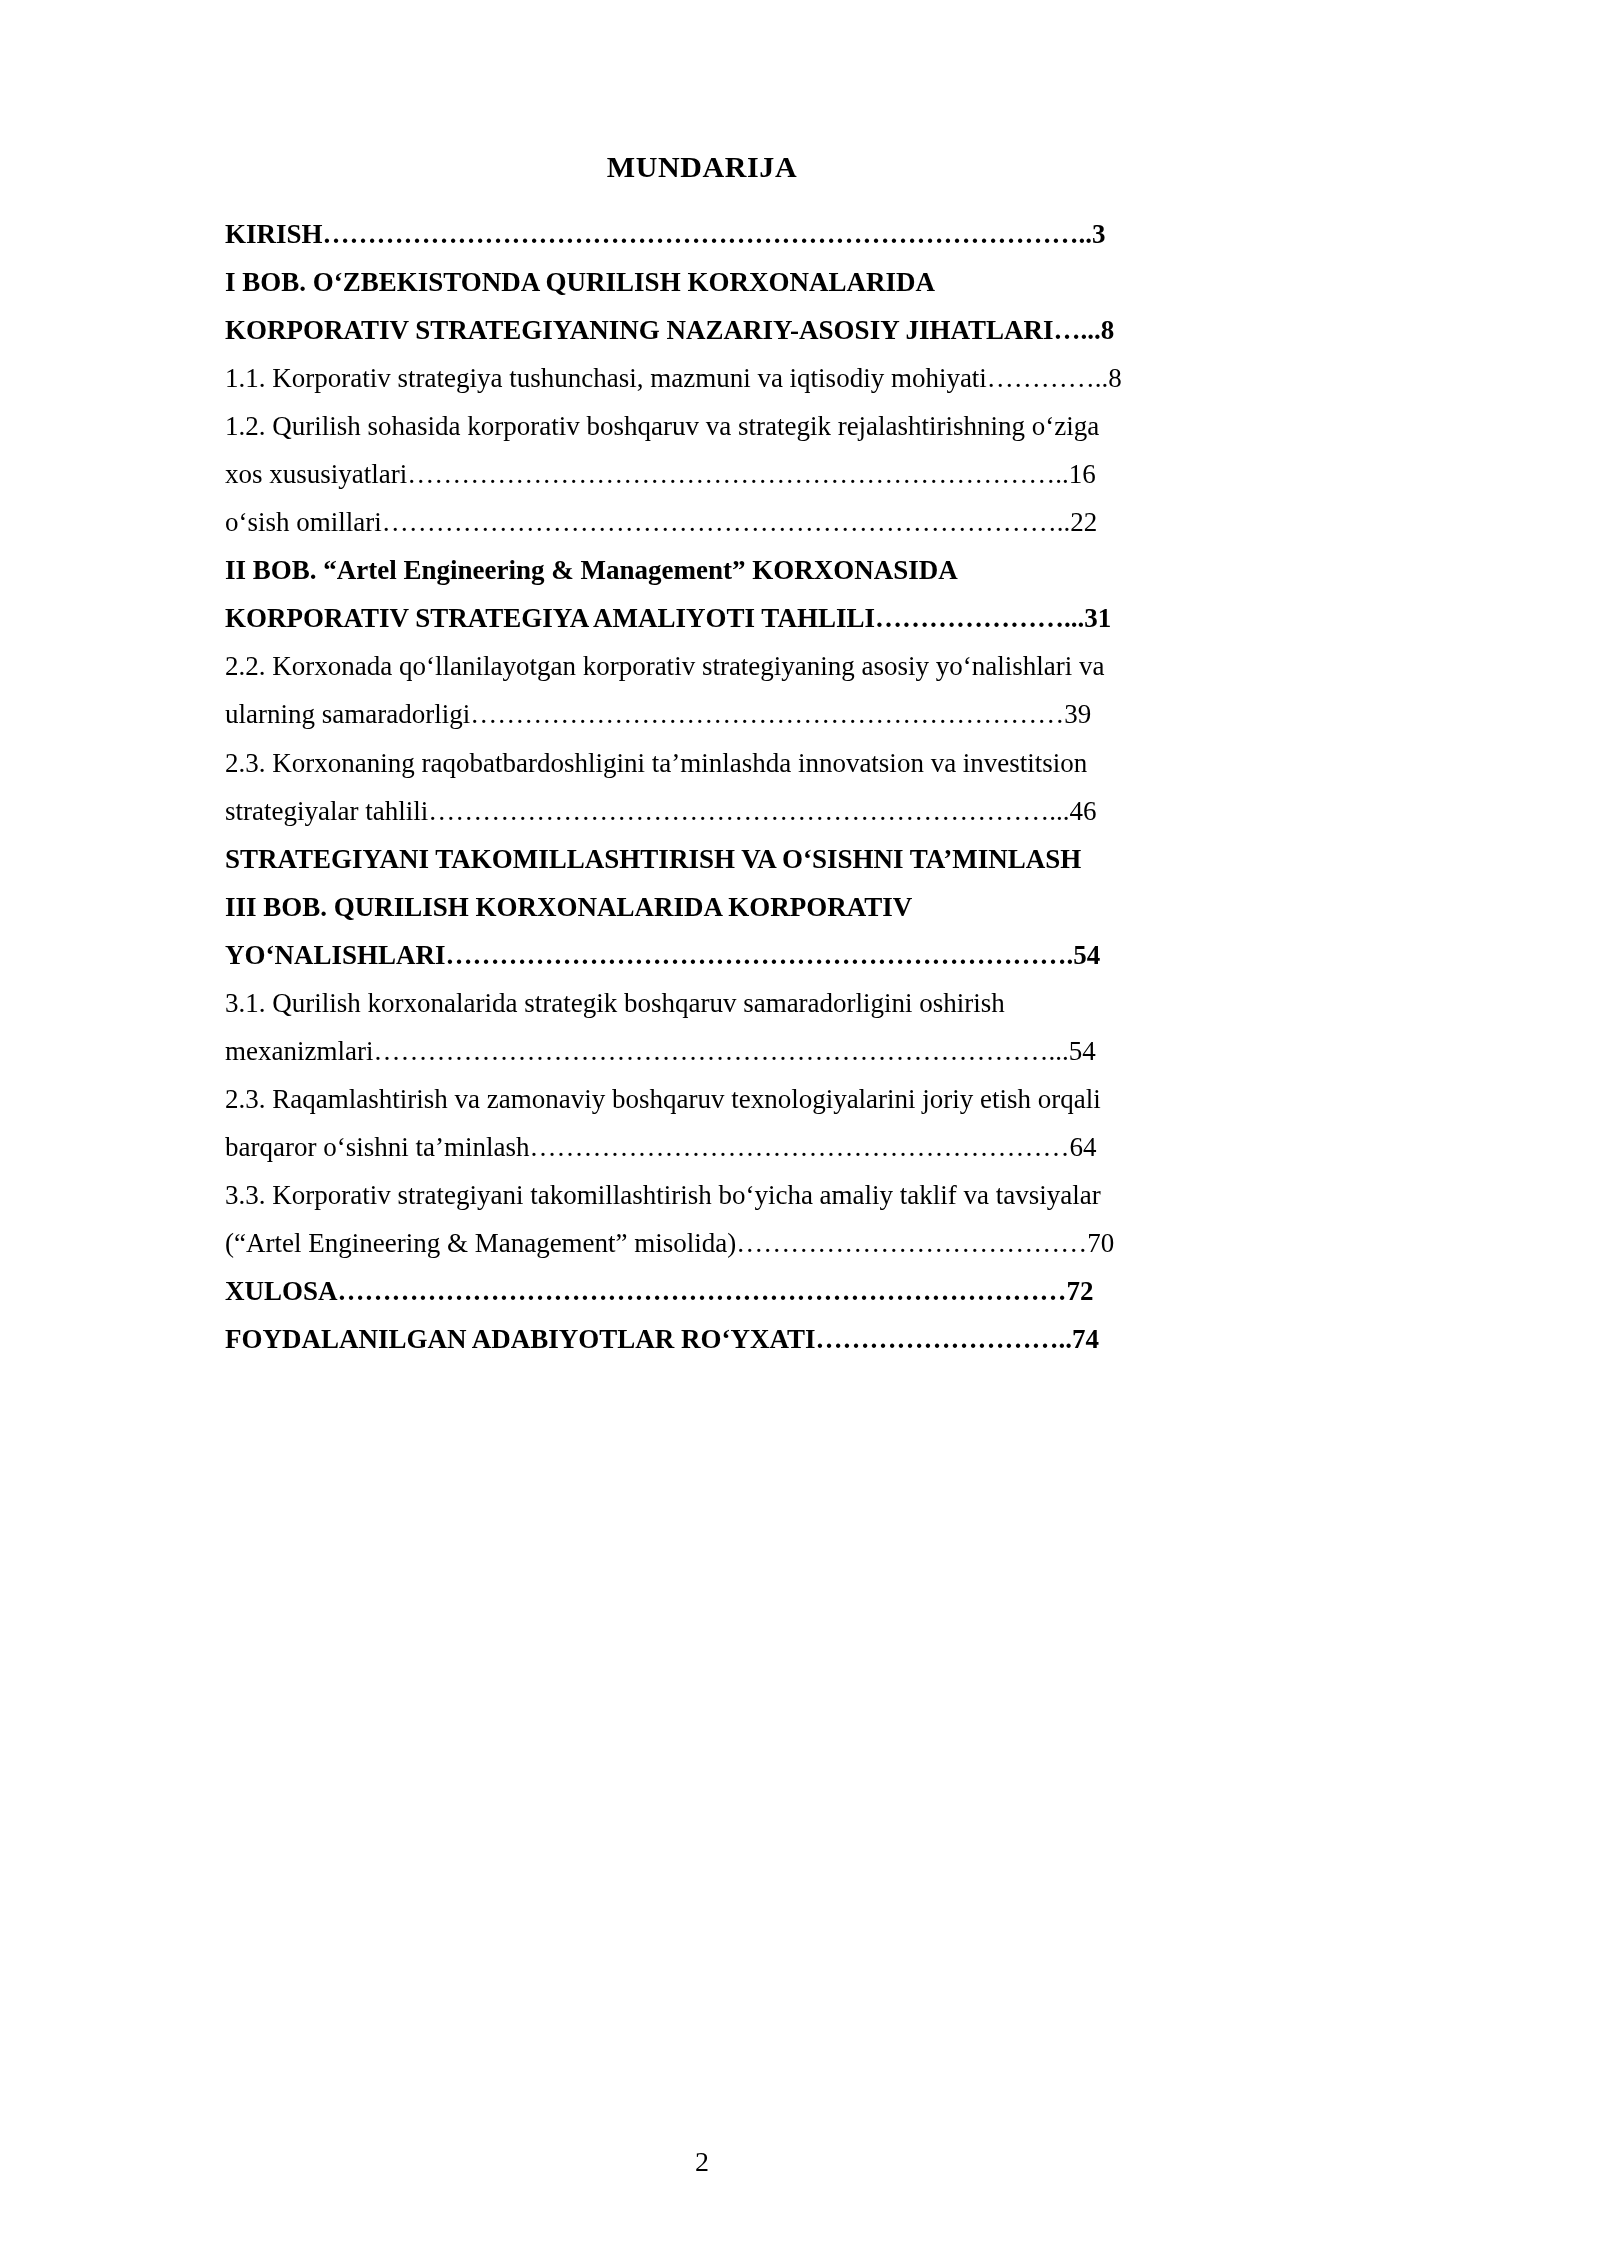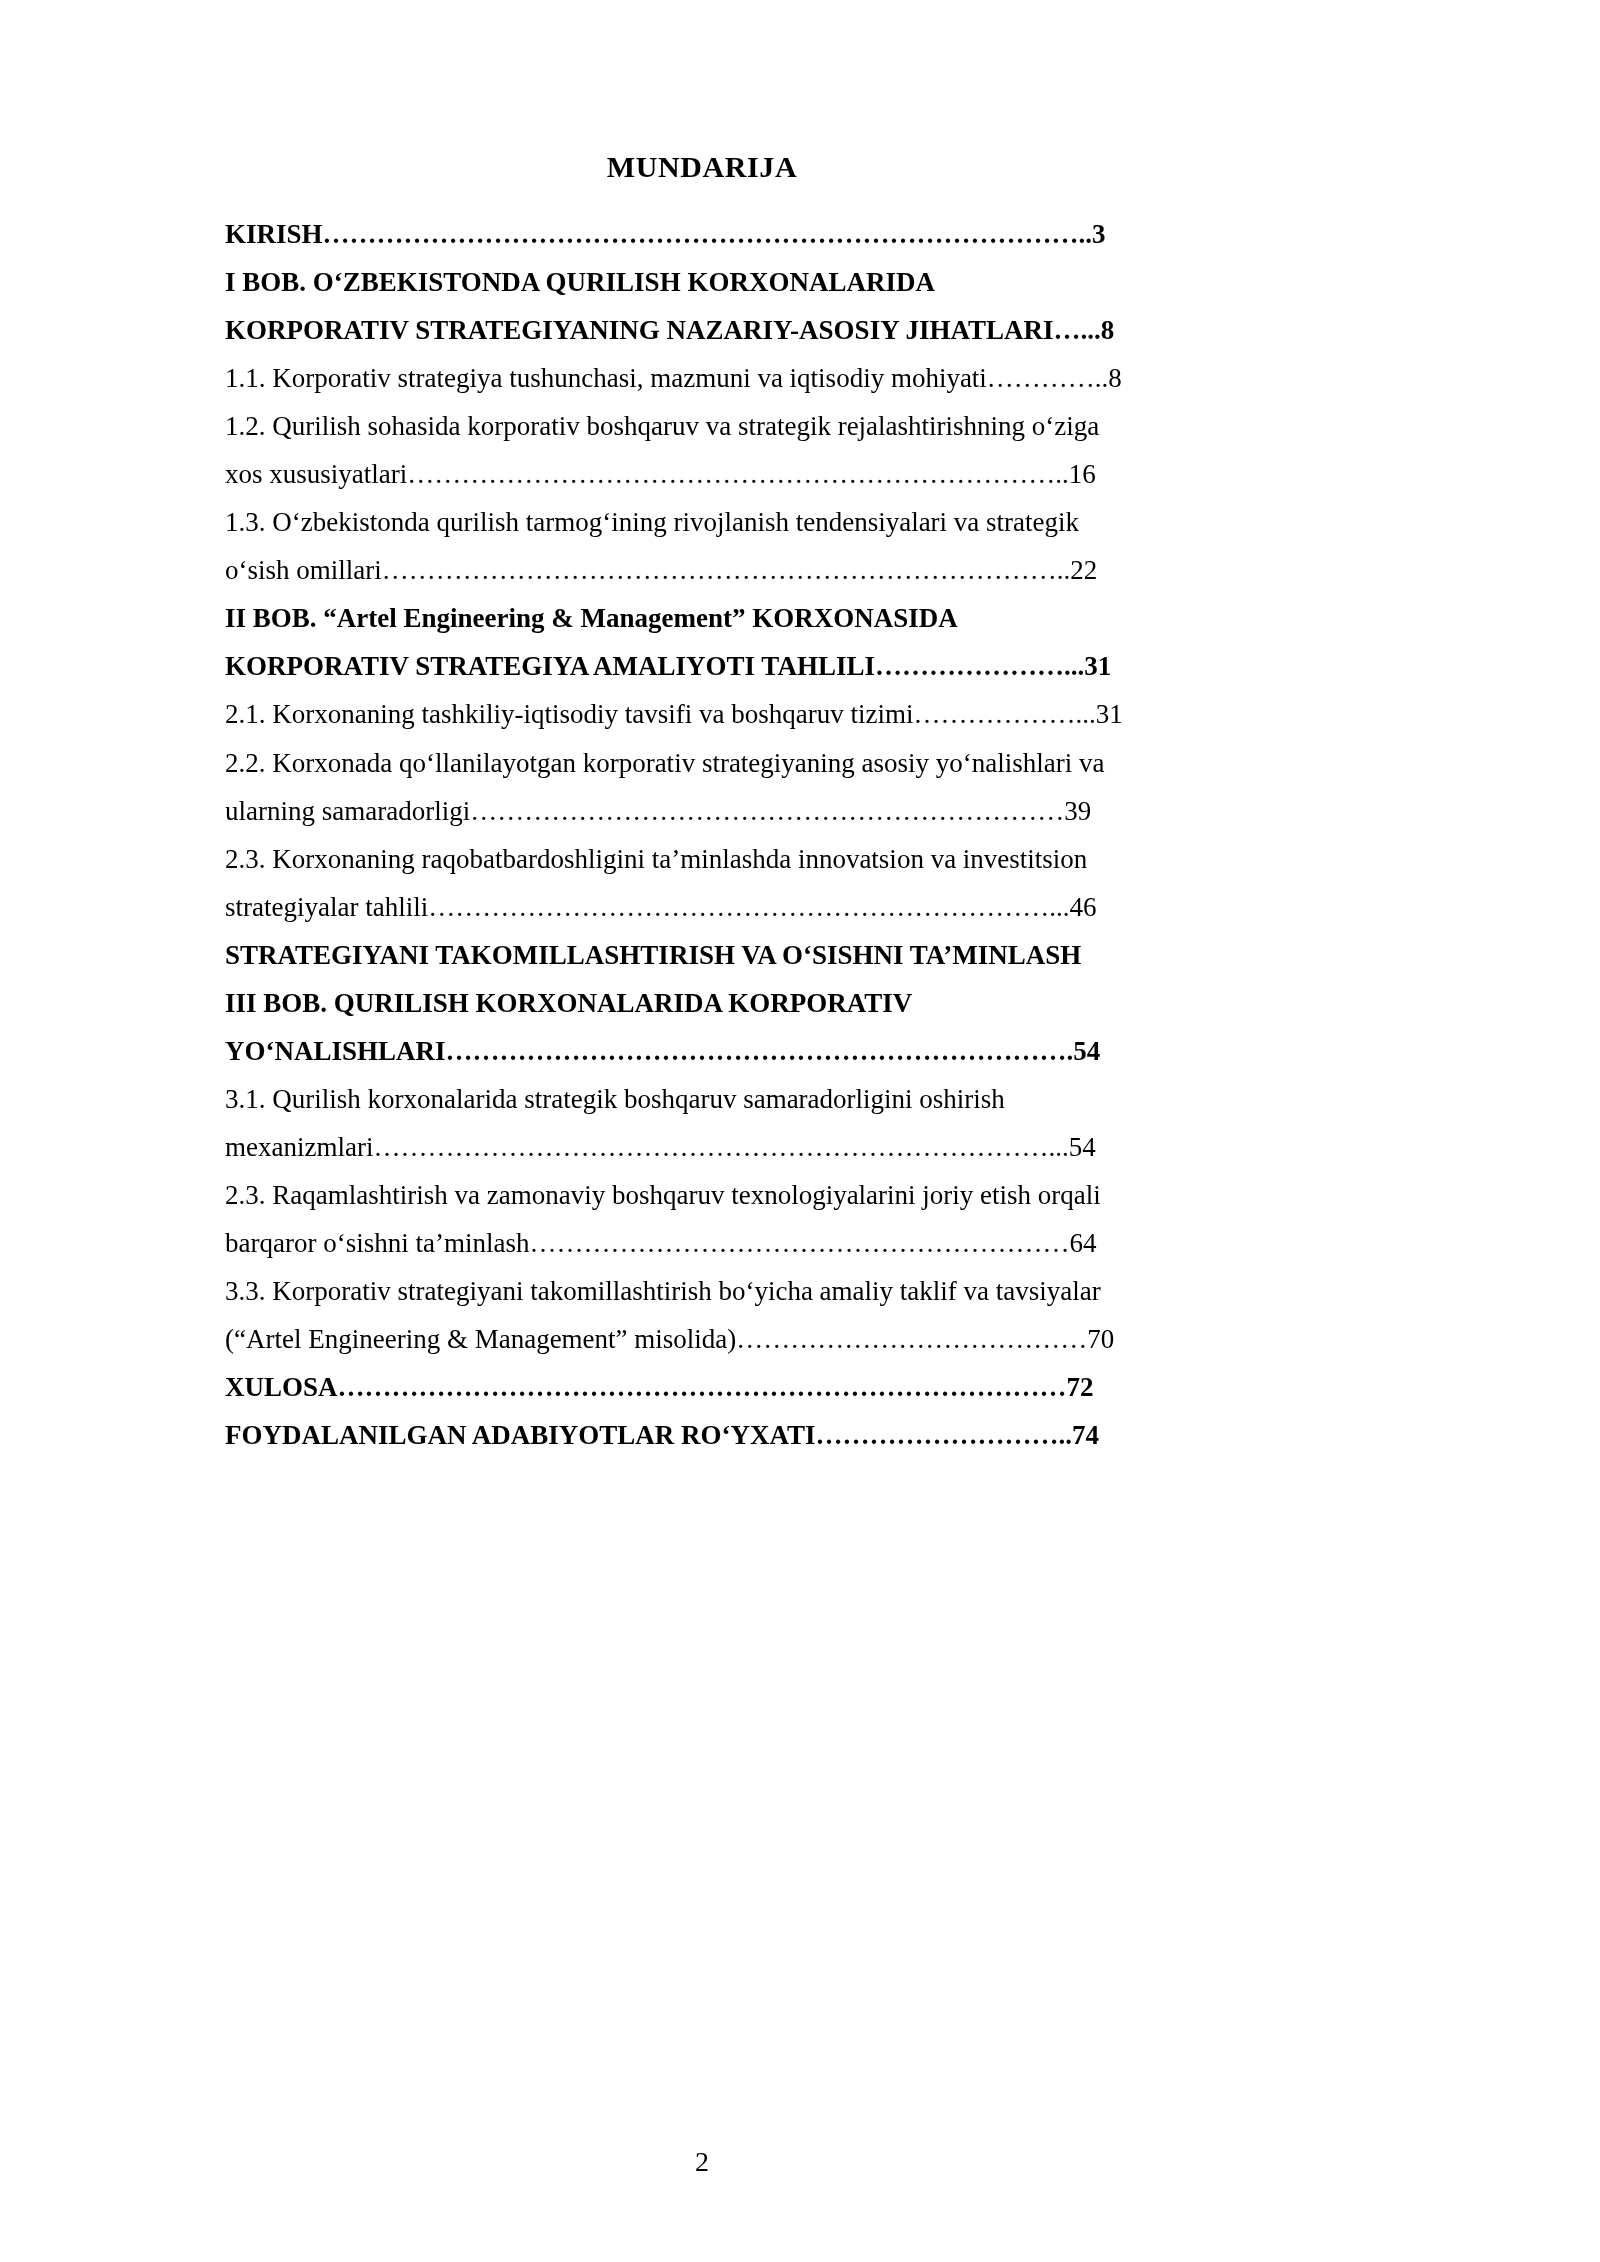--- a/index.html
+++ b/index.html
@@ -57,25 +57,23 @@
 
   <div class="doc-title">MUNDARIJA</div>
 
   <div class="toc">
     <span class="toc-line bold">KIRISH…………………………………………………………………………..3</span>
     <span class="toc-line bold">I BOB. O‘ZBEKISTONDA QURILISH KORXONALARIDA</span>
     <span class="toc-line bold">KORPORATIV STRATEGIYANING NAZARIY-ASOSIY JIHATLARI…...8</span>
     <span class="toc-line">1.1. Korporativ strategiya tushunchasi, mazmuni va iqtisodiy mohiyati…………..8</span>
     <span class="toc-line">1.2. Qurilish sohasida korporativ boshqaruv va strategik rejalashtirishning o‘ziga</span>
     <span class="toc-line">xos xususiyatlari………………………………………………………………..16</span>
-    <span class="toc-line">1.3. O‘zbekistonda qurilish tarmog‘ining rivojlanish tendensiyalari va strategik</span>
     <span class="toc-line">o‘sish omillari…………………………………………………………………..22</span>
     <span class="toc-line bold">II BOB. “Artel Engineering &amp; Management” KORXONASIDA</span>
     <span class="toc-line bold">KORPORATIV STRATEGIYA AMALIYOTI TAHLILI…………………...31</span>
-    <span class="toc-line">2.1. Korxonaning tashkiliy-iqtisodiy tavsifi va boshqaruv tizimi………………...31</span>
     <span class="toc-line">2.2. Korxonada qo‘llanilayotgan korporativ strategiyaning asosiy yo‘nalishlari va</span>
     <span class="toc-line">ularning samaradorligi…………………………………………………………39</span>
     <span class="toc-line">2.3. Korxonaning raqobatbardoshligini ta’minlashda innovatsion va investitsion</span>
     <span class="toc-line">strategiyalar tahlili……………………………………………………………...46</span>
     <span class="toc-line bold">STRATEGIYANI TAKOMILLASHTIRISH VA O‘SISHNI TA’MINLASH</span>
     <span class="toc-line bold">III BOB. QURILISH KORXONALARIDA KORPORATIV</span>
     <span class="toc-line bold">YO‘NALISHLARI…………………………………………………………….54</span>
     <span class="toc-line">3.1. Qurilish korxonalarida strategik boshqaruv samaradorligini oshirish</span>
     <span class="toc-line">mexanizmlari…………………………………………………………………...54</span>
     <span class="toc-line">2.3. Raqamlashtirish va zamonaviy boshqaruv texnologiyalarini joriy etish orqali</span>

